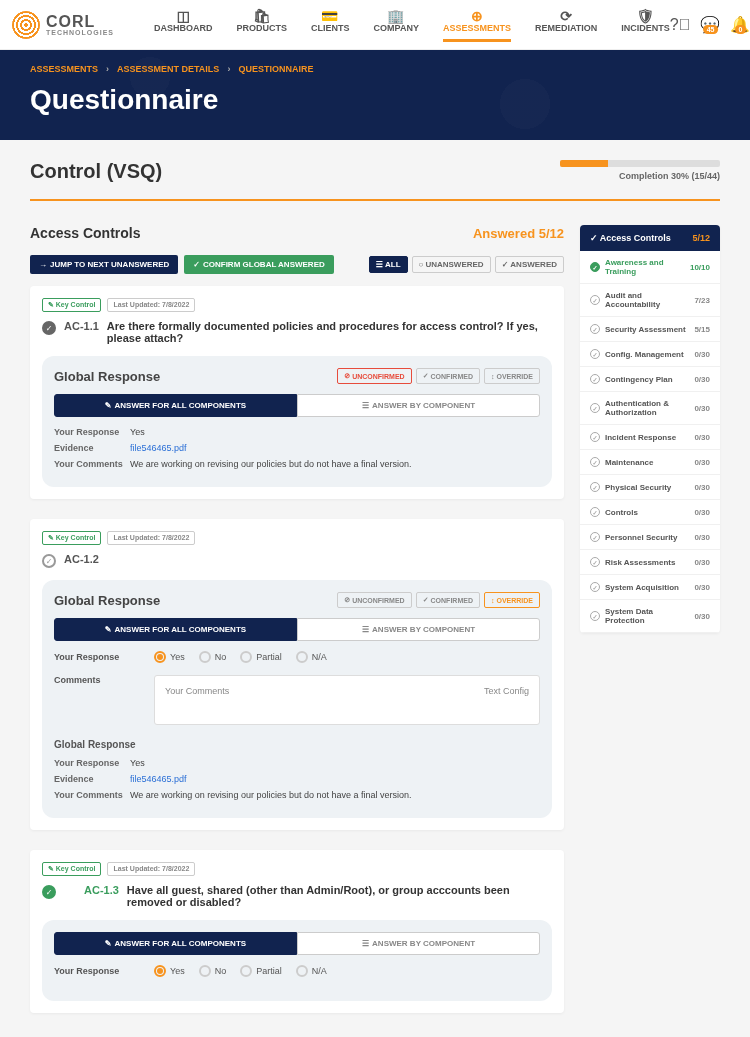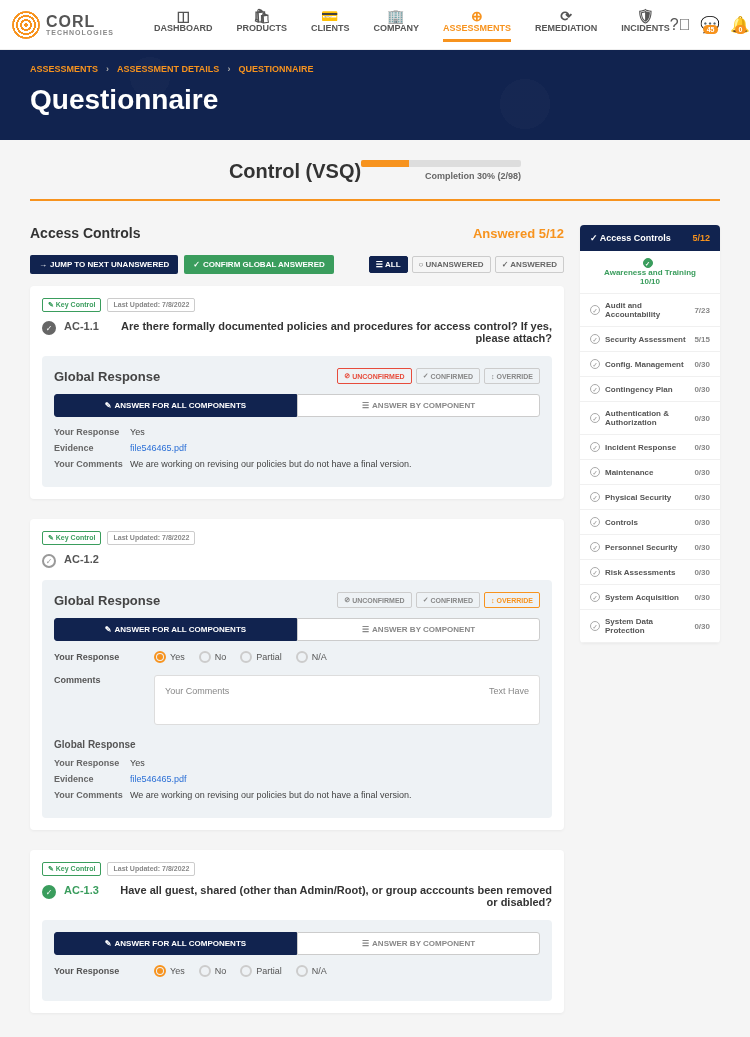--- a/index.html
+++ b/index.html
@@ -14,21 +14,21 @@
 .nav-item.active { color:#f7931e; border-bottom:3px solid #f7931e; }
 .nav-icon { font-size:14px; margin-bottom:-1px; }
 .header-right { margin-left:auto; display:flex; align-items:center; gap:10px; }
 .header-right .icn { font-size:16px; color:#555; position:relative; cursor:pointer; }
 .badge { position:absolute; top:10px; left:50%; transform:translateX(-50%); background:#f7931e; color:#fff; font-size:7px; font-weight:700; border-radius:8px; padding:1px 4px; }
 .hero { background:#11234f; background-image:radial-gradient(circle at 20% 30%,rgba(255,255,255,.02) 0 20px,transparent 20px),radial-gradient(circle at 70% 60%,rgba(255,255,255,.02) 0 25px,transparent 25px); padding:14px 30px 24px; color:#fff; }
 .breadcrumb { font-size:9px; color:#f7931e; font-weight:700; display:flex; gap:8px; align-items:center; }
 .breadcrumb span { color:#aaa; }
 .hero h1 { font-size:28px; font-weight:600; margin-top:10px; }
 .content { padding:20px 30px; }
-.title-row { display:flex; justify-content:center; align-items:flex-start; margin-bottom:4px; }
+.title-row { display:flex; justify-content:space-between; align-items:flex-start; margin-bottom:4px; }
 .ctrl-title { font-size:20px; font-weight:600; color:#333; }
 .ctrl-sub { font-size:11px; color:#777; font-weight:600; }
 .progress { width:160px; }
 .progress-bar { height:7px; background:#ddd; border-radius:2px; overflow:hidden; }
 .progress-fill { height:100%; width:30%; background:#f7931e; }
 .progress-text { font-size:9px; color:#666; text-align:right; margin-top:4px; font-weight:600; }
 .divider { border:none; border-top:2px solid #f7931e; margin:16px 0 24px; }
 .main-row { display:flex; gap:16px; }
 .main-col { flex:1; min-width:0; }
 .side-col { width:140px; }
@@ -45,23 +45,23 @@
 .card { background:#fff; border-radius:4px; padding:12px; margin-bottom:20px; box-shadow:0 1px 3px rgba(0,0,0,.05); }
 .card-tags { display:flex; gap:6px; margin-bottom:8px; }
 .tag { font-size:7px; font-weight:700; padding:2px 5px; border-radius:2px; border:1px solid; }
 .tag-key { color:#3a9d5d; border-color:#3a9d5d; }
 .tag-date { color:#888; border-color:#ccc; }
 .question-row { display:flex; gap:8px; align-items:flex-start; margin-bottom:12px; }
 .status-icon { width:14px; height:14px; border-radius:50%; border:2px solid #999; margin-top:1px; flex-shrink:0; display:flex; align-items:center; justify-content:center; font-size:8px; color:#999; }
 .status-icon.done { border-color:#666; background:#666; color:#fff; }
 .status-icon.green { border-color:#3a9d5d; background:#3a9d5d; color:#fff; }
 .q-id { font-size:11px; font-weight:700; color:#555; }
-.q-id.green { color:#3a9d5d; }
-.q-text { font-size:11px; font-weight:700; color:#333; flex:1;text-align:right; }
-.panel { background:#eef2f5; border-radius:4px; padding:12px; }
+.q-id.green { color:#3a9d5d;margin-left:20px; }
+.q-text { font-size:11px; font-weight:700; color:#333; flex:1; }
+.panel { background:#eef2f5; border-radius:12px; padding:12px; }
 .panel-header { display:flex; justify-content:space-between; align-items:center; margin-bottom:10px; }
 .panel-title { font-size:13px; font-weight:600; color:#444; }
 .chips { display:flex; gap:4px; }
 .chip { font-size:7px; font-weight:700; padding:3px 6px; border:1px solid #ccc; border-radius:2px; color:#888; display:inline-flex; align-items:center; gap:2px; cursor:pointer; }
 .chip.unconf { color:#e74c3c; border-color:#e74c3c; }
 .chip.override { color:#f7931e; border-color:#f7931e; }
 .tab-row { display:flex; margin-bottom:10px; }
 .tab { flex:1; font-size:8px; font-weight:700; padding:6px; text-align:center; border:1px solid #ccc; cursor:pointer; color:#888; background:#fff; display:flex; align-items:center; justify-content:center; gap:3px; }
 .tab.active { background:#11234f; color:#fff; border-color:#11234f; }
 .tab:first-child { border-radius:3px 0 0 3px; }
@@ -77,21 +77,21 @@
 .radio-circle { width:12px; height:12px; border-radius:50%; border:2px solid #ccc; display:flex; align-items:center; justify-content:center; }
 .radio.sel .radio-circle { border-color:#f7931e; }
 .radio.sel .radio-circle::after { content:''; width:6px; height:6px; border-radius:50%; background:#f7931e; }
 .small-btn { font-size:7px; font-weight:700; padding:3px 6px; border:1px solid #11234f; border-radius:2px; color:#11234f; cursor:pointer; background:#fff; display:inline-flex; align-items:center; gap:2px; }
 .textarea { flex:1; background:#fff; border:1px solid #ddd; border-radius:3px; padding:10px; font-size:9px; color:#888; min-height:50px; display:flex; justify-content:space-between; }
 .subsection { font-size:10px; font-weight:700; color:#555; margin:14px 0 8px; }
 .sidebar { background:#fff; border-radius:4px; overflow:hidden; box-shadow:0 1px 3px rgba(0,0,0,.05); }
 .side-header { background:#11234f; color:#fff; padding:8px 10px; display:flex; justify-content:space-between; font-size:9px; font-weight:700; align-items:center; }
 .side-header .c { color:#f7931e; }
 .side-item { padding:7px 10px; display:flex; align-items:center; justify-content:space-between; font-size:8px; font-weight:700; color:#555; border-bottom:1px solid #f0f0f0; cursor:pointer; }
-.side-item.active { color:#3a9d5d;flex-direction:column; }
+.side-item.active { color:#3a9d5d; }
 .side-item .ic { width:10px; height:10px; border:1.5px solid #aaa; border-radius:50%; margin-right:5px; flex-shrink:0; display:inline-flex; align-items:center; justify-content:center; font-size:6px; color:#aaa; }
 .side-item.active .ic { border-color:#3a9d5d; background:#3a9d5d; color:#fff; }
 .side-item .lbl { flex:1; }
 .side-item .cnt { color:#888; }
 .side-item.active .cnt { color:#3a9d5d; }
 </style>
 </head>
 <body>
 
 <div class="header">
@@ -153,21 +153,21 @@
 
 <div class="content">
   <div class="title-row">
     <div>
       <div class="ctrl-title">Control (VSQ)</div>
     </div>
     <div class="progress">
       <div class="progress-bar">
           <div class="progress-fill"></div>
         </div>
-      <div class="progress-text">Completion 30% (2/98)</div>
+      <div class="progress-text">Completion 30% (15/44)</div>
     </div>
   </div>
   <hr class="divider">
 
   <div class="main-row">
     <div class="main-col">
       <div class="section-header">
         <div class="section-title">Access Controls</div>
         <div class="answered-count">Answered 5/12</div>
       </div>
@@ -259,21 +259,21 @@
               <label class="radio">
                   <span class="radio-circle"></span>
                   <span>N/A</span>
                 </label>
             </div>
           </div>
           <div class="form-row" style="align-items:flex-start">
             <div class="form-label">Comments</div>
             <div class="textarea">
               <span>Your Comments</span>
-              <span>Text Have</span>
+              <span>Text Config</span>
             </div>
           </div>
           <div class="subsection">Global Response</div>
           <div class="kv">
               <div class="kv-k">Your Response</div>
               <div class="kv-v">Yes</div>
             </div>
           <div class="kv">
               <div class="kv-k">Evidence</div>
               <div class="kv-v link">file546465.pdf</div>

